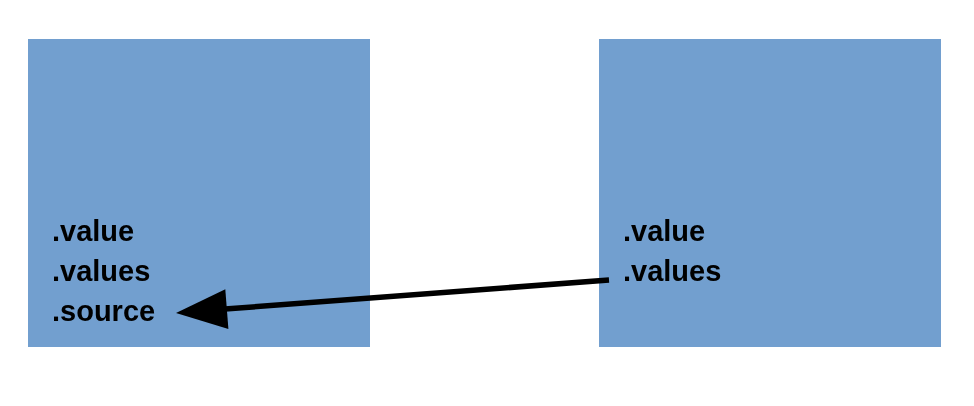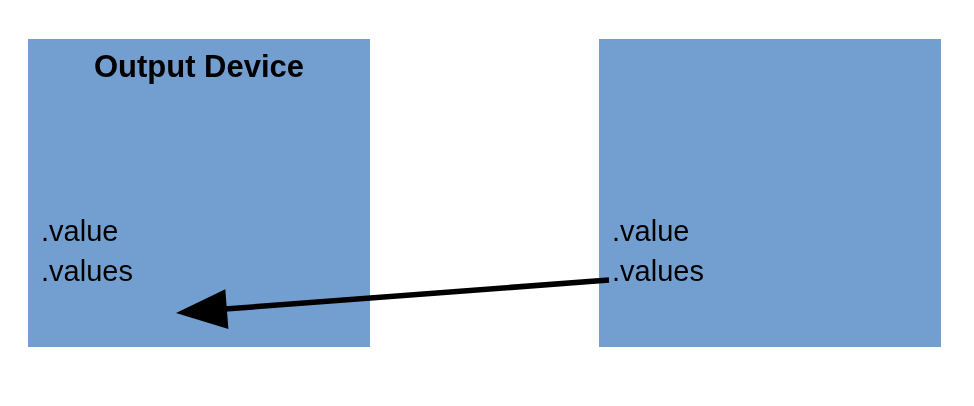--- a/index.html
+++ b/index.html
@@ -28,46 +28,47 @@
   .box-title {
     margin-top: 9px;
     text-align: center;
     font-size: 31px;
     font-weight: bold;
     line-height: 38px;
     color: #000000;
   }
   .props {
     position: absolute;
-    left: 13px;
+    left: 24px;
     top: 172px;
     font-size: 29px;
     line-height: 40px;
     color: #000000;
     white-space: nowrap;
+    font-weight: bold;
   }
   #connector-layer {
     position: absolute;
     left: 0;
     top: 0;
     width: 974px;
     height: 406px;
     pointer-events: none;
   }
 </style>
 </head>
 <body>
 
 <div id="canvas">
 
   <div class="device-box output">
-    <div class="box-title">Output Device</div>
     <div class="props">
       <div>.value</div>
       <div>.values</div>
+      <div>.source</div>
     </div>
   </div>
 
   <div class="device-box input">
     <div class="props">
       <div>.value</div>
       <div>.values</div>
     </div>
   </div>
 

